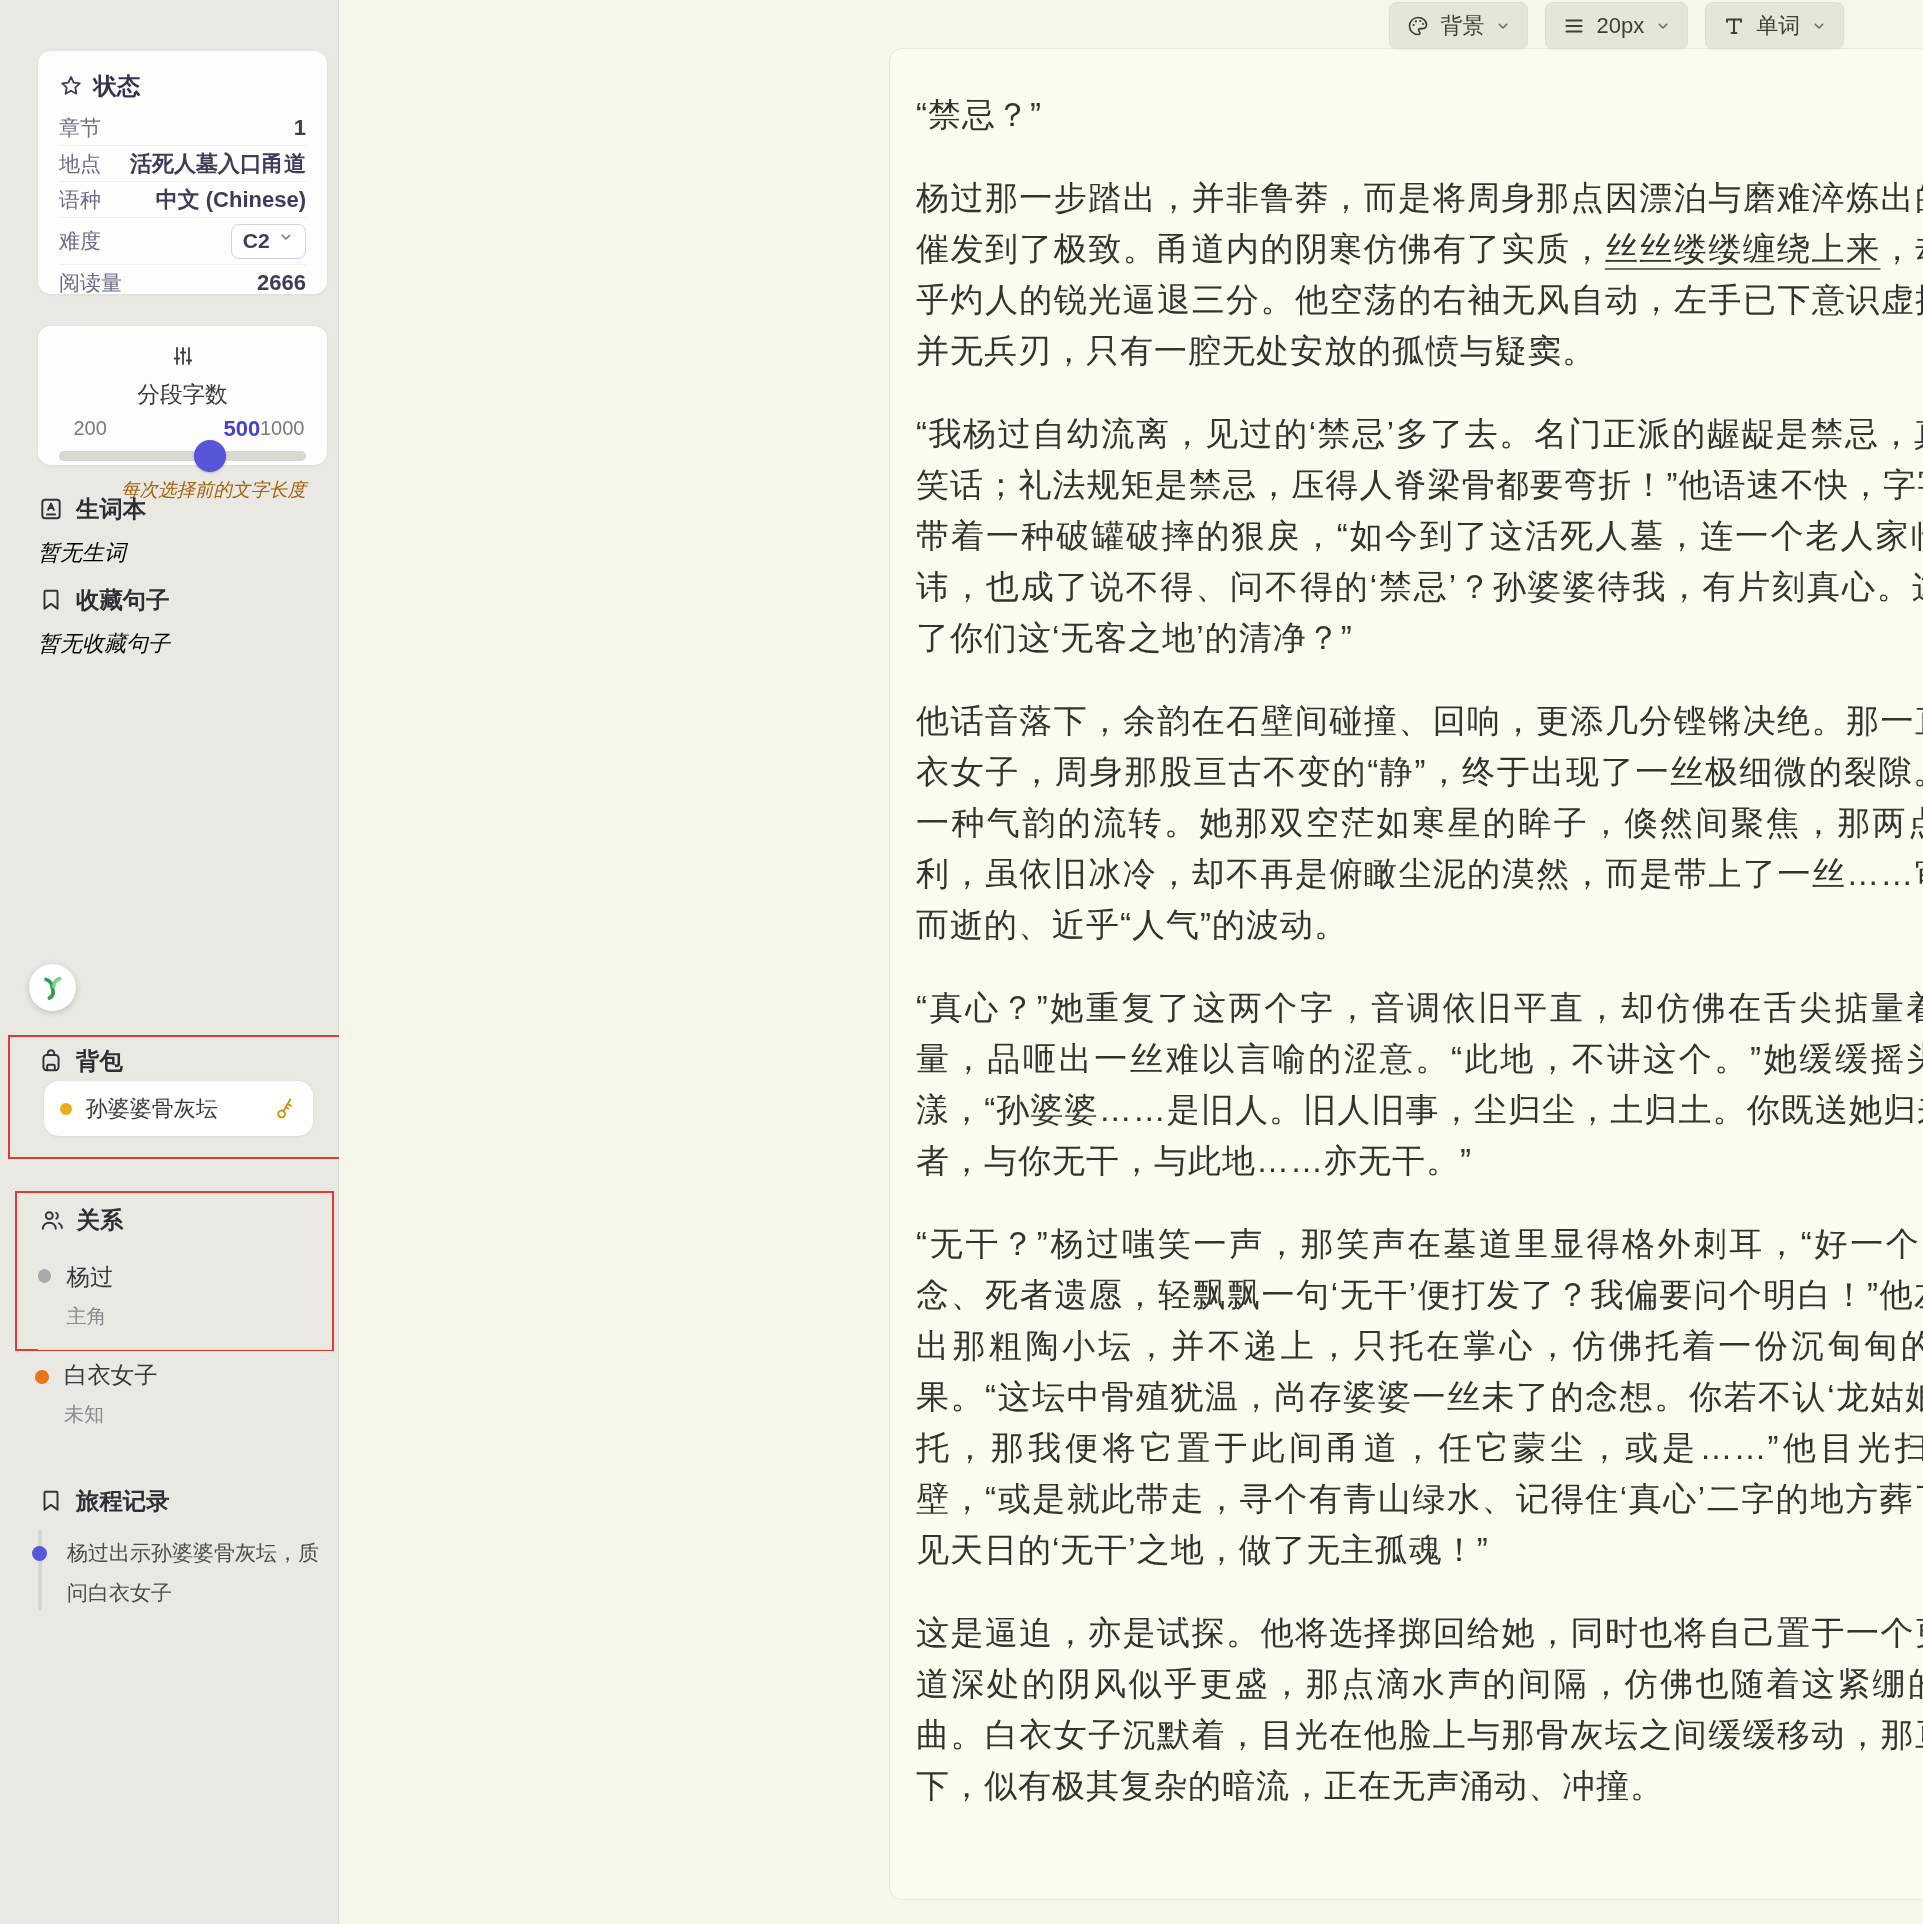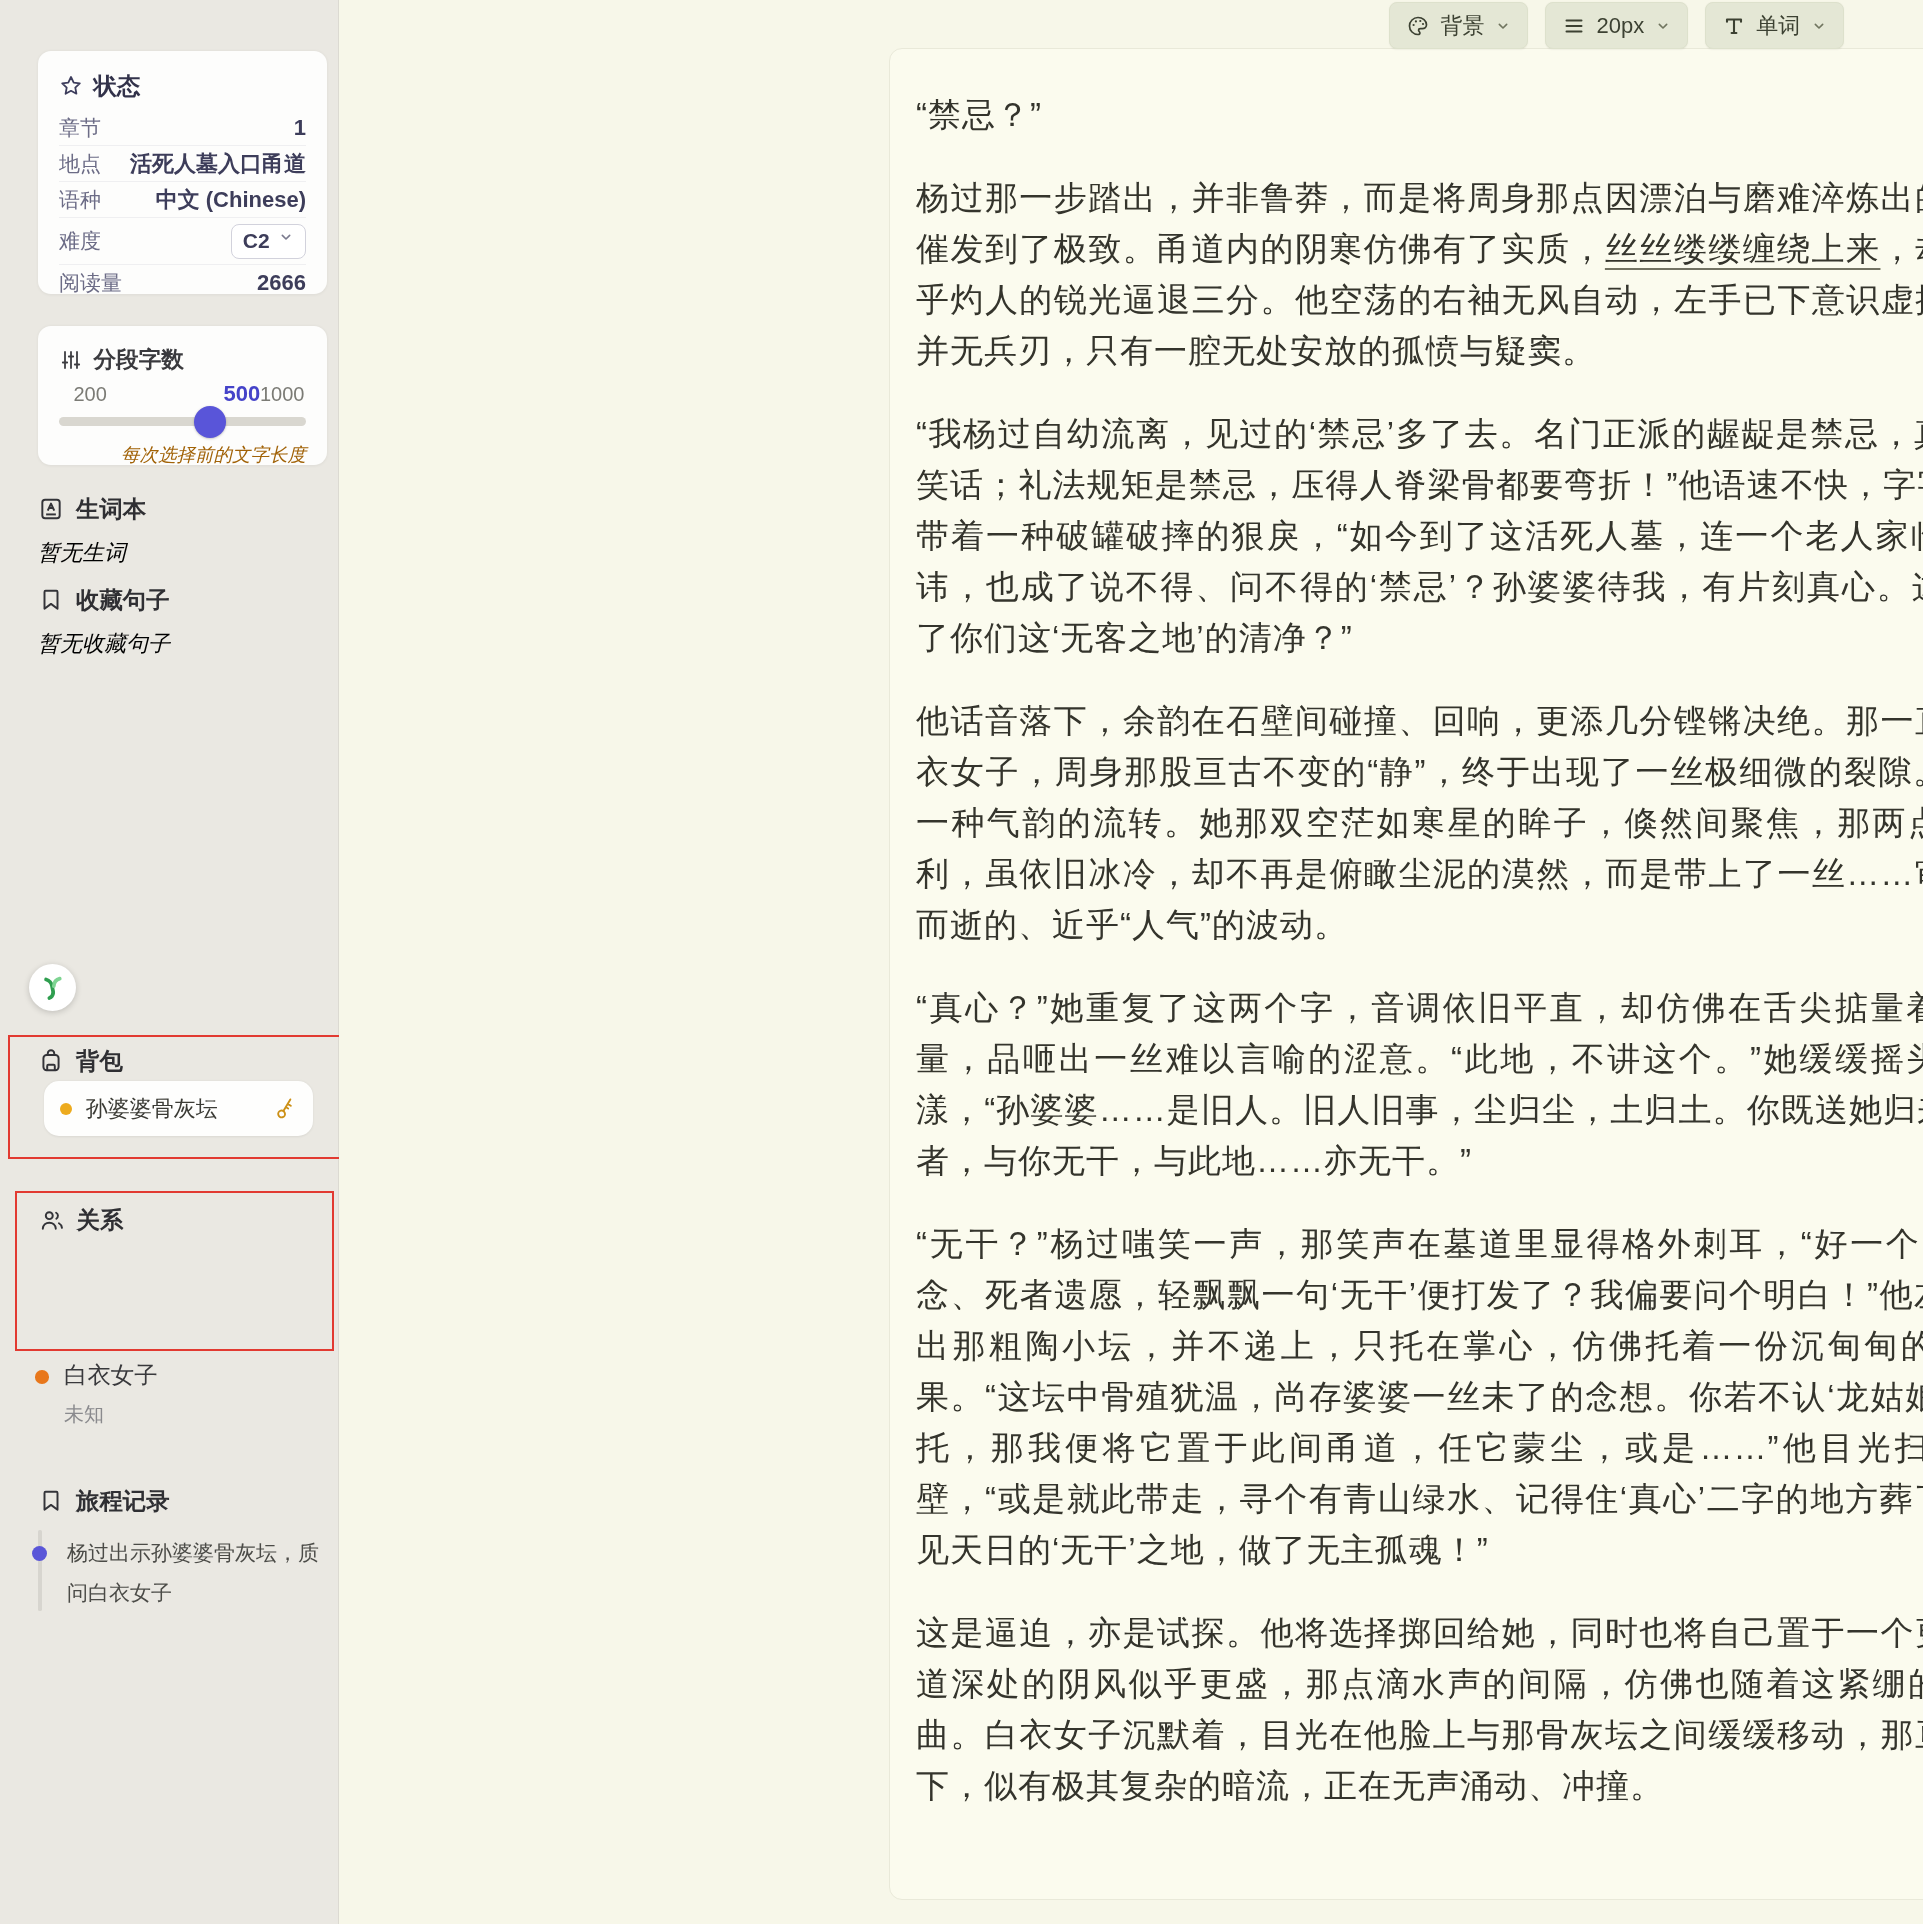--- a/index.html
+++ b/index.html
@@ -33,21 +33,21 @@
   .srow:last-child { border-bottom:none; }
   .srow--tall { min-height:47px; }
   .srow .lab { font-size:21px; color:#6c6c86; }
   .srow .val { font-size:22px; font-weight:600; color:#3d3d5a; }
   .pill { display:inline-flex; gap:8px;
     padding:4.8px 11.3px; background:#ffffff; border:0.8px solid #d2d2dc;
     border-radius:8px; font-size:21px; font-weight:600; color:#3d3d5a; cursor:pointer; }
   .pill .chev { width:16px; height:16px; color:#7a7a8e; }
 
   .slider-card { top:326px; height:139px; padding:18px 21px; }
-  .slider-card .card-header { color:#3a3a3e; font-size:22.6px; font-weight:700; }
+  .slider-card .card-header { color:#3a3a3e; font-size:22.6px; font-weight:400;flex-direction:column; }
   .slider-card .card-header .ic { color:#3e3e42; }
   .slabels { position:relative; height:29px; margin-top:6.4px; font-size:20px; color:#7b7b75; }
   .slabels .lmin { position:absolute; left:14.5px; top:1.6px; }
   .slabels .lcur { position:absolute; left:74%; top:0; transform:translateX(-50%);
     color:#4543c9; font-weight:700; font-size:22px; }
   .slabels .lmax { position:absolute; right:1.6px; top:1.6px; }
   .track { position:relative; margin-top:6.4px; height:9.7px; border-radius:4.8px;
     background:#d9d7d0; cursor:pointer; }
   .thumb { position:absolute; left:61%; top:50%; transform:translate(-50%,-50%);
     width:32px; height:32px; border-radius:50%; background:#5955d9;
@@ -248,20 +248,25 @@
       <span class="ic">
         <svg viewBox="0 0 24 24" fill="none" stroke="currentColor" stroke-width="1.8" stroke-linecap="round">
             <circle cx="9.5" cy="8" r="3.2"></circle>
             <path d="M3.5 20c.3-3.4 2.8-5.5 6-5.5 3.2 0 5.7 2.1 6 5.5"></path>
             <path d="M15.8 5.3a3.2 3.2 0 0 1 .2 5.5"></path>
             <path d="M18.4 15c1.6.9 2.6 2.4 2.8 4.2"></path>
           </svg>
       </span>
       <span>关系</span>
     </div>
+    <div class="rel-entry" style="margin-top:68px;">
+      <span class="dot" style="background:#a9a9a9"></span>
+      <div class="rel-name">杨过</div>
+      <div class="rel-role">主角</div>
+    </div>
   </div>
 
   <div class="rel-entry rel-entry--plain">
     <span class="dot" style="background:#e8771b"></span>
     <div class="rel-name">白衣女子</div>
     <div class="rel-role">未知</div>
   </div>
 
   <div class="sec journey-sec">
     <div class="sec-header">

